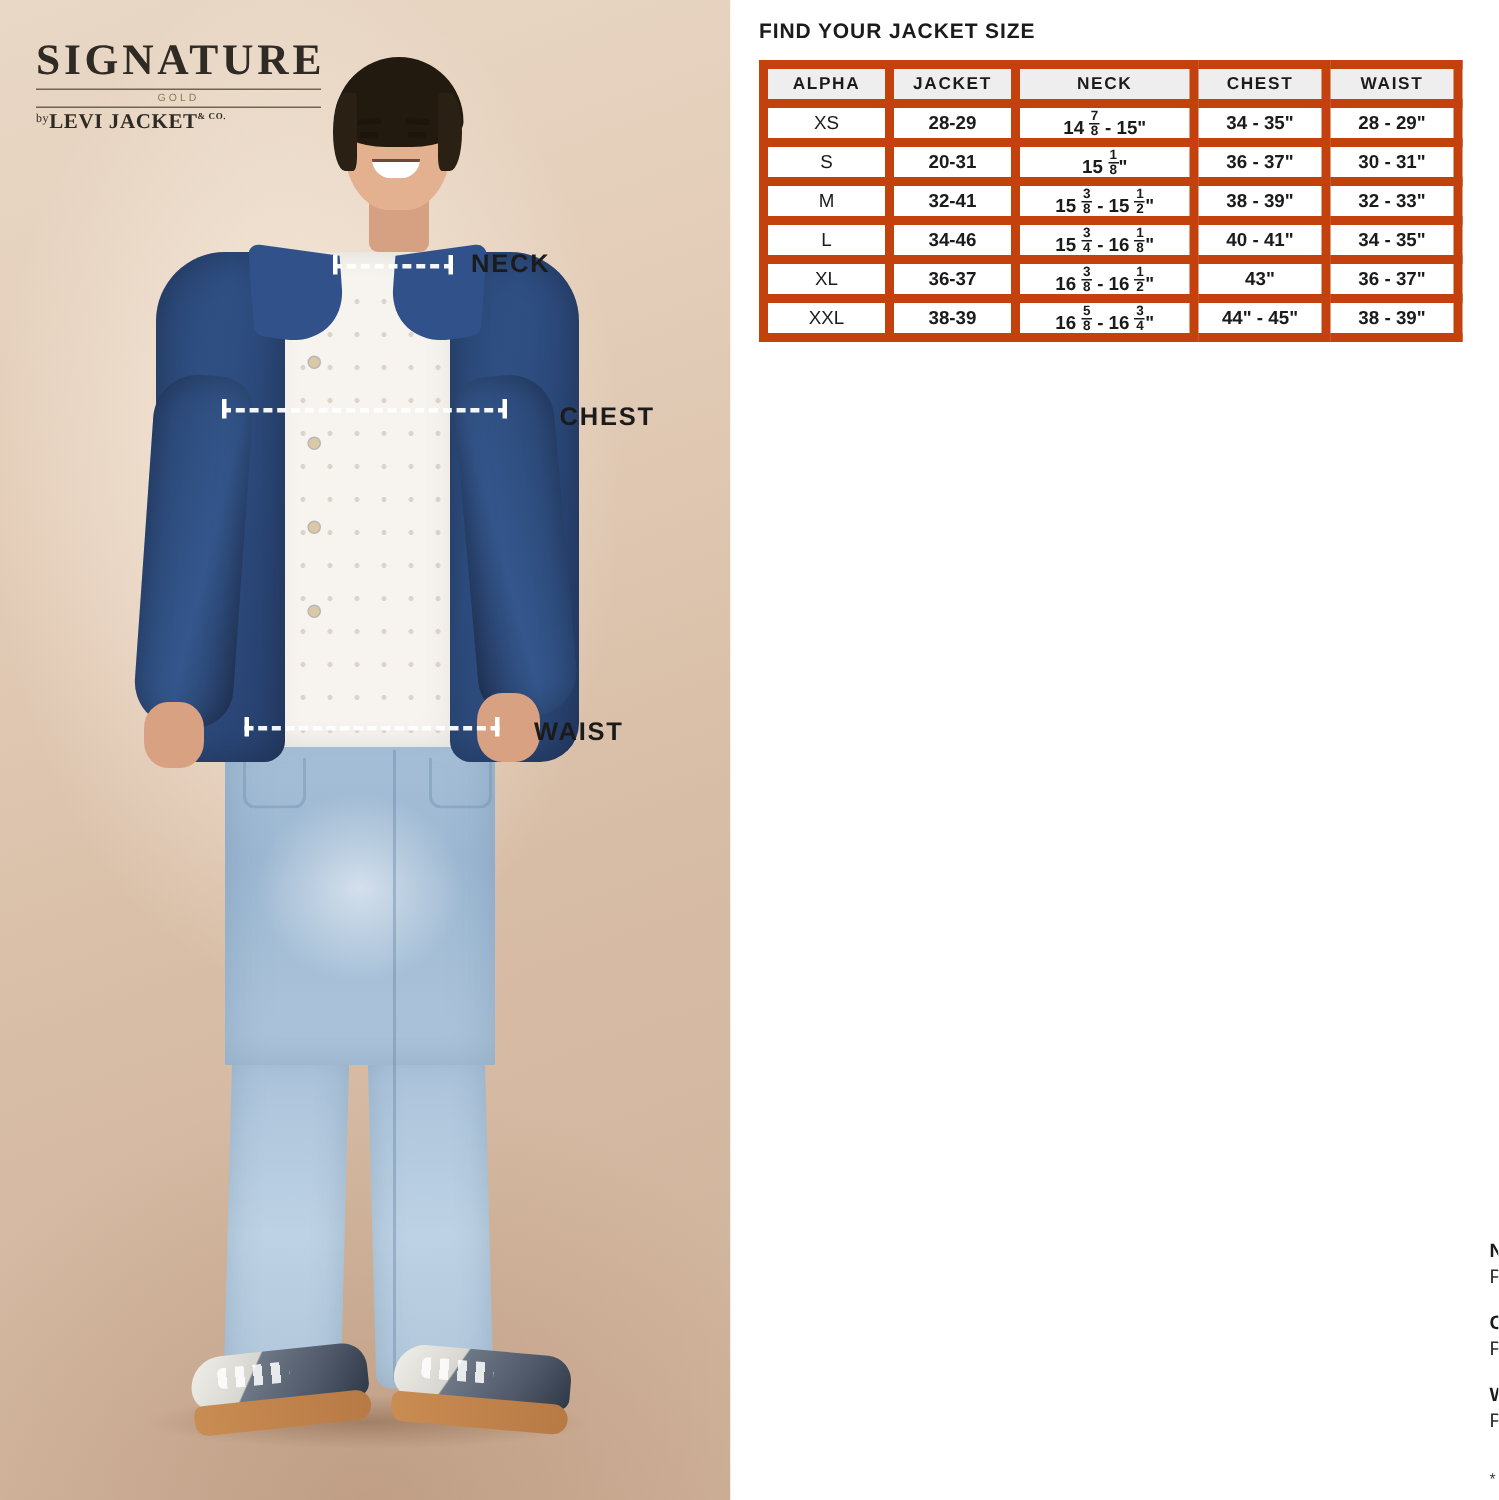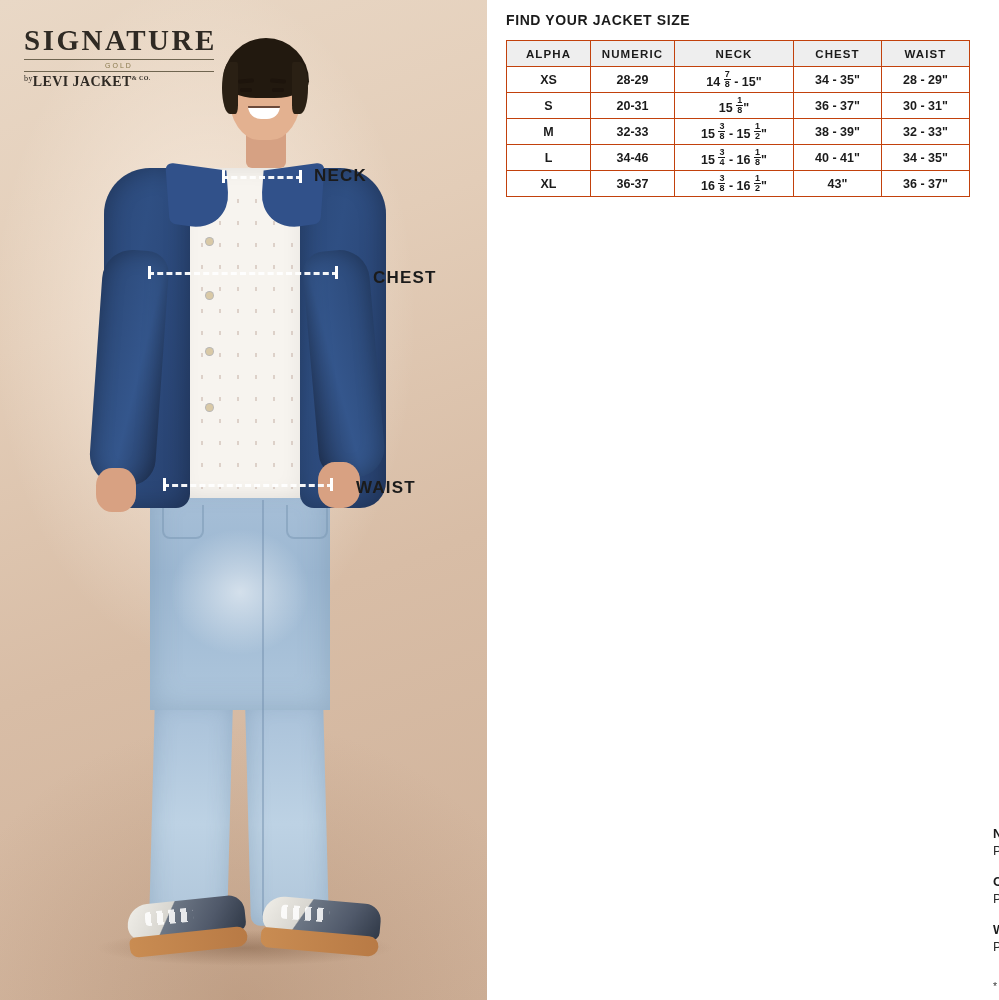--- a/index.html
+++ b/index.html
@@ -207,33 +207,33 @@
   #panel-title {
     font-size:14px; font-weight:700; letter-spacing:.6px; color:#1b1b1b;
     margin: 2px 0 12px 0;
   }
   table#size-table {
     border-collapse: collapse;
     width: 463px;
     table-layout: fixed;
   }
   #size-table th, #size-table td {
-    border:1px solid #c2410c;
+    border:6px solid #c2410c;
     text-align:center;
     font-size:12.5px;
     color:#1b1b1b;
     height:26px;
     padding:0 2px;
     white-space:nowrap;
   }
   #size-table th {
     background:#eeeeee; font-weight:700; letter-spacing:1.1px; font-size:11.5px;
   }
   #size-table td { font-weight:700; }
-  #size-table td.alpha { font-weight:700; }
+  #size-table td.alpha { font-weight:400; }
   .frac { display:inline-block; font-size:9px; line-height:1; vertical-align:-1px; text-align:center; }
   .frac .n { display:block; border-bottom:1px solid #1b1b1b; padding:0 1px; }
   .frac .d { display:block; padding:0 1px; }
 
   
   #notes { position:absolute; left:506px; top:826px; width:480px; }
   .note-h { font-size:12.8px; font-weight:700; letter-spacing:.8px; color:#1b1b1b; margin:0 0 2px 0; }
   .note-b { font-size:13px; color:#2b2b2b; margin:0 0 16px 0; }
   #disclaimer {
     position:absolute; left:506px; top:980px; width:480px;
@@ -332,21 +332,21 @@
       <colgroup>
         <col style="width:84px">
           <col style="width:84px">
           <col style="width:119px">
           <col style="width:88px">
           <col style="width:88px">
       </colgroup>
       <thead>
         <tr>
           <th>ALPHA</th>
-          <th>NUMERIC</th>
+          <th>JACKET</th>
           <th>NECK</th>
           <th>CHEST</th>
           <th>WAIST</th>
         </tr>
       </thead>
       <tbody id="size-table-body">
           <tr>
             <td class="alpha">XS</td>
             <td>28-29</td>
             <td>14 <span class="frac"><span class="n">7</span><span class="d">8</span></span> - 15"</td>
@@ -355,38 +355,45 @@
           </tr>
           <tr>
             <td class="alpha">S</td>
             <td>20-31</td>
             <td>15 <span class="frac"><span class="n">1</span><span class="d">8</span></span>"</td>
             <td>36 - 37"</td>
             <td>30 - 31"</td>
           </tr>
           <tr>
             <td class="alpha">M</td>
-            <td>32-33</td>
+            <td>32-41</td>
             <td>15 <span class="frac"><span class="n">3</span><span class="d">8</span></span> - 15 <span class="frac"><span class="n">1</span><span class="d">2</span></span>"</td>
             <td>38 - 39"</td>
             <td>32 - 33"</td>
           </tr>
           <tr>
             <td class="alpha">L</td>
             <td>34-46</td>
             <td>15 <span class="frac"><span class="n">3</span><span class="d">4</span></span> - 16 <span class="frac"><span class="n">1</span><span class="d">8</span></span>"</td>
             <td>40 - 41"</td>
             <td>34 - 35"</td>
           </tr>
           <tr>
             <td class="alpha">XL</td>
             <td>36-37</td>
             <td>16 <span class="frac"><span class="n">3</span><span class="d">8</span></span> - 16 <span class="frac"><span class="n">1</span><span class="d">2</span></span>"</td>
             <td>43"</td>
             <td>36 - 37"</td>
+          </tr>
+          <tr>
+            <td class="alpha">XXL</td>
+            <td>38-39</td>
+            <td>16 <span class="frac"><span class="n">5</span><span class="d">8</span></span> - 16 <span class="frac"><span class="n">3</span><span class="d">4</span></span>"</td>
+            <td>44" - 45"</td>
+            <td>38 - 39"</td>
           </tr>
         </tbody>
     </table>
 
     <div id="notes">
       <div>
         <p class="note-h">NECK</p>
         <p class="note-b">Place the tape around the neck</p>
       </div>
       <div>

